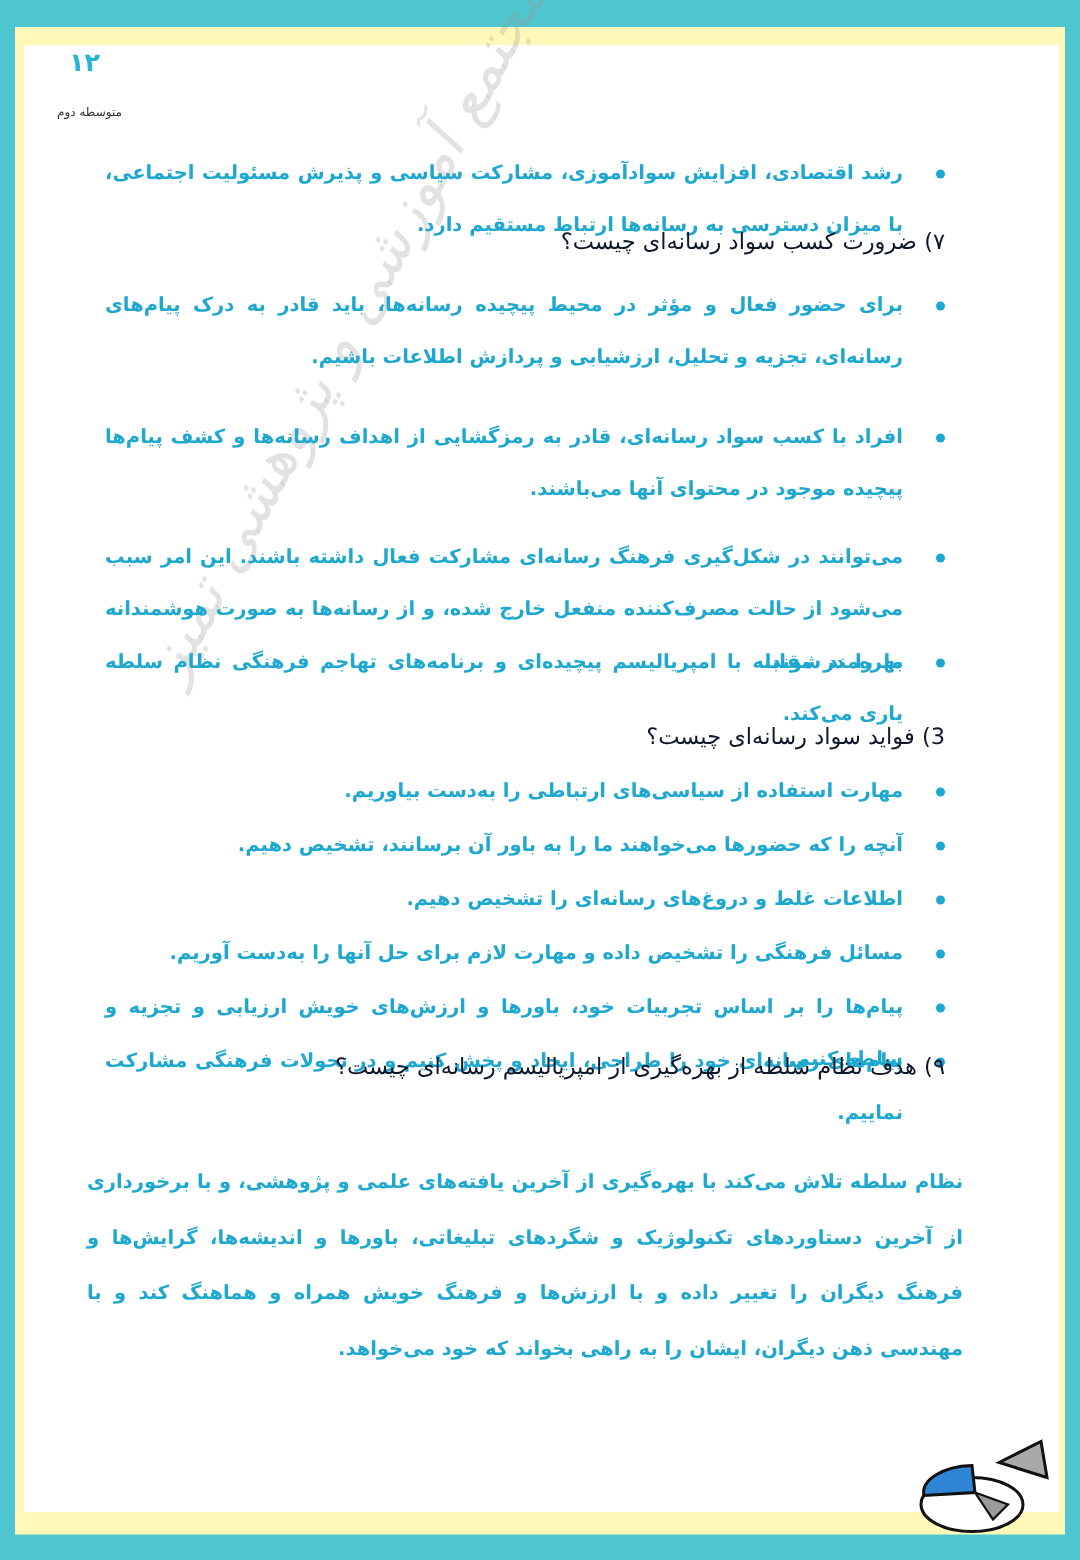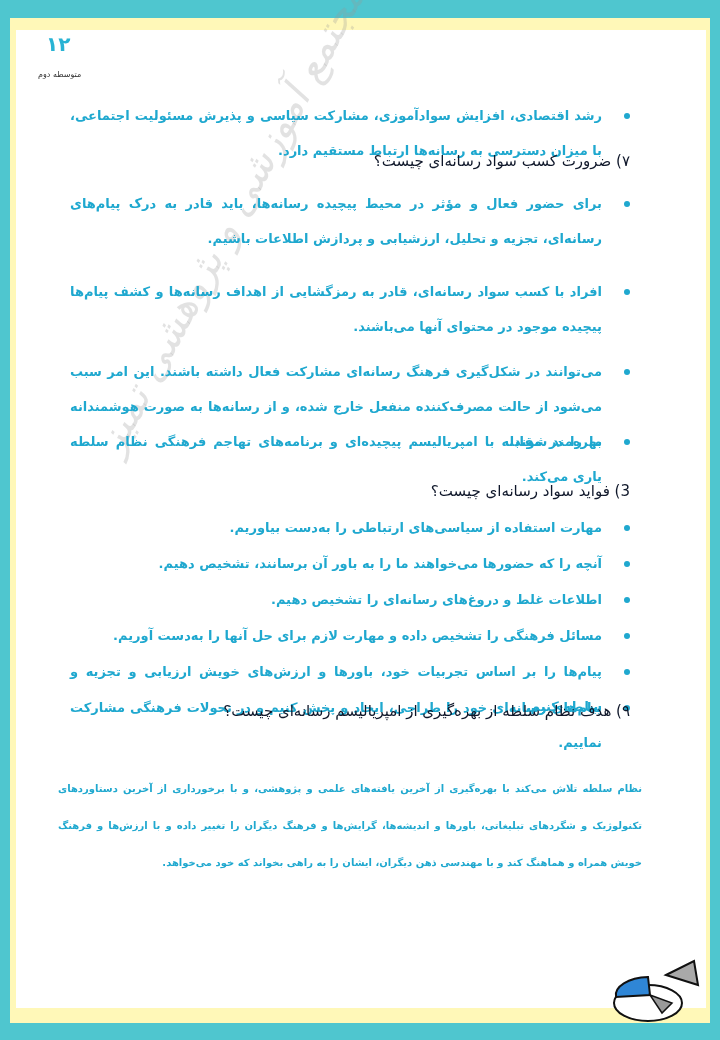--- a/index.html
+++ b/index.html
@@ -20,21 +20,21 @@
   .header-logo {
     position: absolute; left: 16px; top: 36px; width: 290px; height: 52px;
   }
   .logo-title {
     position: absolute; left: 0; top: 2px;
     font-size: 25px; font-weight: bold; color: #1b1b1b; direction: rtl;
     white-space: nowrap; letter-spacing: -0.5px;
   }
   .logo-num {
     position: absolute; left: 30px; top: -4px;
-    font-size: 20px; font-weight: bold; color: #29b3d4;
+    font-size: 17px; font-weight: bold; color: #29b3d4;
   }
   .logo-sub {
     position: absolute; left: 22px; top: 34px;
     font-size: 8px; color: #333; direction: rtl;
   }
   .content {
     position: absolute; left: 70px; right: 90px; top: 90px;
     direction: rtl; text-align: right;
   }
   .blue { color: #1fa8cf; font-weight: bold; }
@@ -49,21 +49,21 @@
   .bul .dot {
     position: absolute; right: 0; top: 15px;
     width: 6px; height: 6px; border-radius: 50%; background: #1fa8cf;
   }
   .bul .txt {
     margin-right: 28px; display: block;
     text-align: justify; text-align-last: right;
   }
   .para {
     position: absolute; right: -12px; left: -12px;
-    font-size: 10px; line-height: 37px;
+    font-size: 13px; line-height: 37px;
     text-align: justify; text-align-last: right;
   }
   .watermark {
     position: absolute; left: 110px; top: 170px;
     transform: rotate(-62deg); transform-origin: 300px 300px;
     font-size: 40px; color: rgba(150,150,150,0.28);
     font-family: "DejaVu Serif", serif; font-style: italic;
     white-space: nowrap; direction: rtl; pointer-events: none;
     width: 700px;
   }

